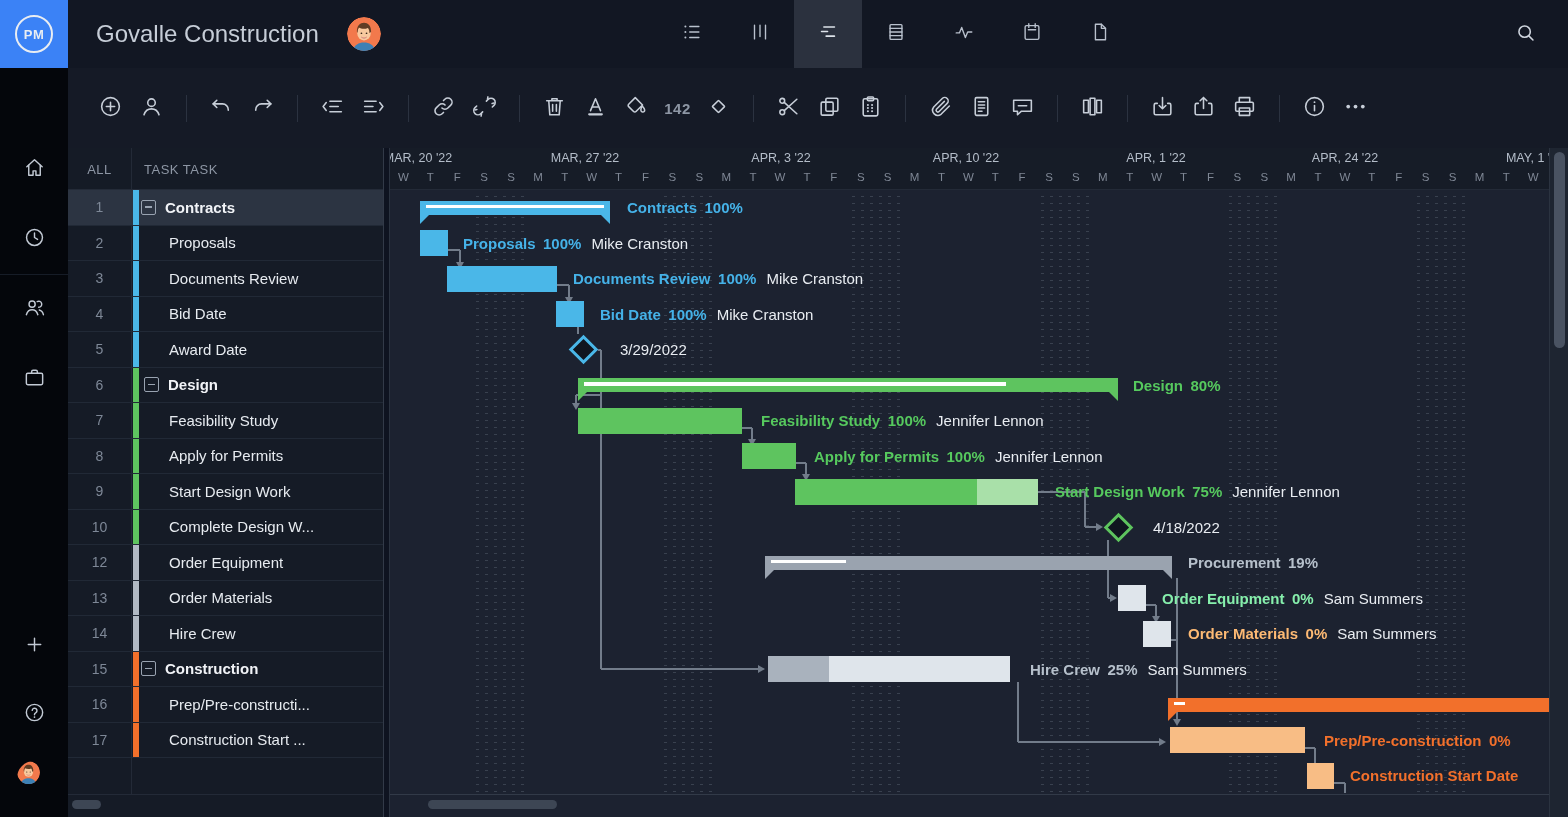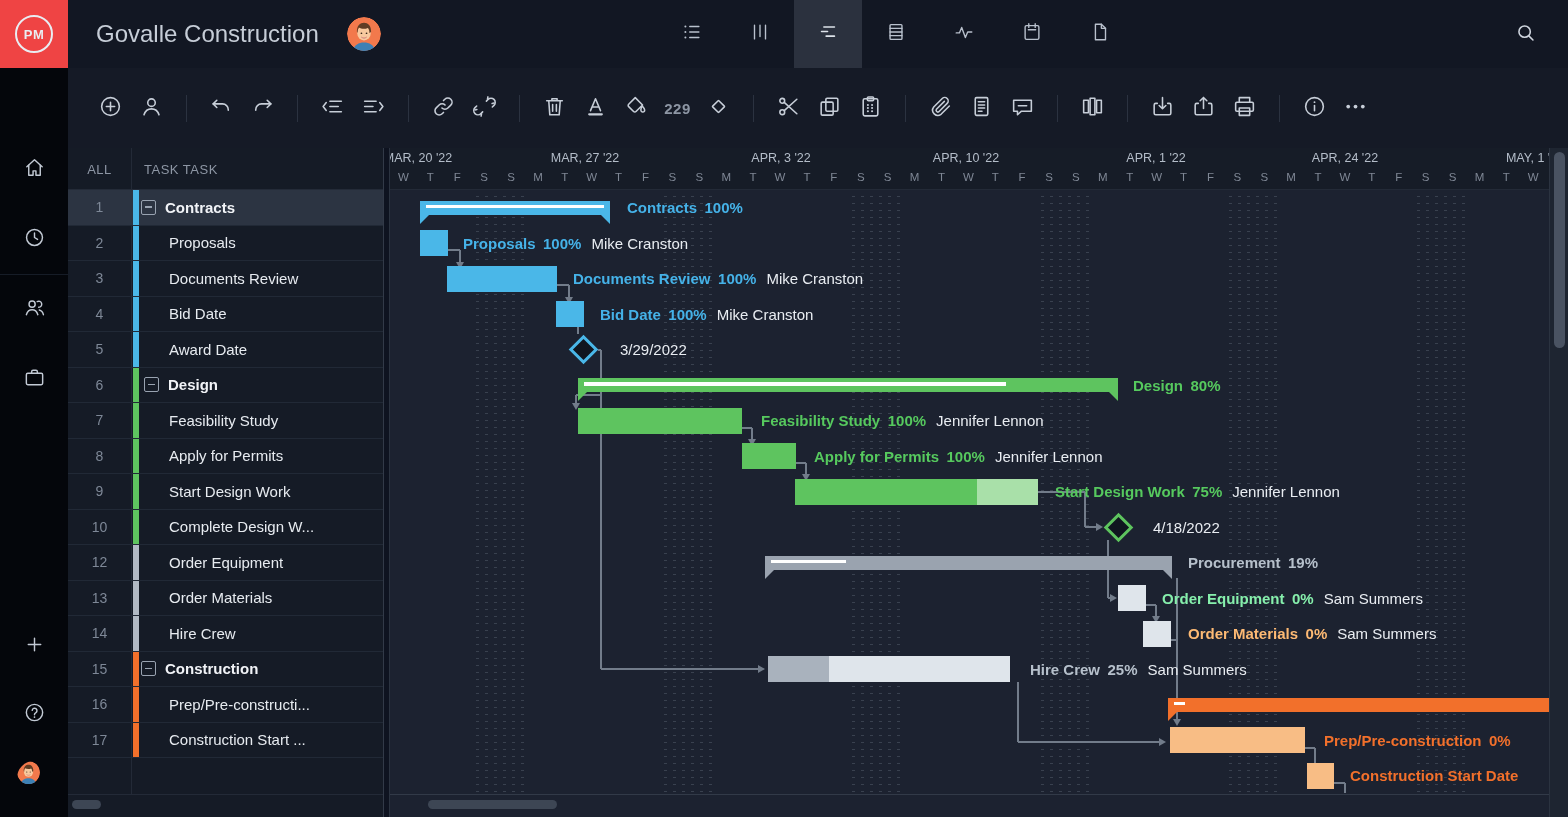--- a/index.html
+++ b/index.html
@@ -1,21 +1,21 @@
 <!DOCTYPE html>
 <html><head>
 <meta charset="utf-8">
 <style>
   * { margin:0; padding:0; box-sizing:border-box; }
   html,body { background:#0b0f17; }
   body { font-family:"Liberation Sans","DejaVu Sans",sans-serif; }
   .app { position:relative; width:1568px; height:817px; overflow:hidden; background:#10151e; }
 
   
-  .logo-block { position:absolute; left:0; top:0; width:68px; height:68px; background:#ef4444; display:flex; align-items:center; justify-content:center; }
+  .logo-block { position:absolute; left:0; top:0; width:68px; height:68px; background:#3b82f6; display:flex; align-items:center; justify-content:center; }
   .logo-circle { width:38px; height:38px; border:2px solid #e9edf2; border-radius:50%; color:#e9edf2; font-size:13px; font-weight:bold; display:flex; align-items:center; justify-content:center; letter-spacing:.5px; }
   .top-header { position:absolute; left:68px; top:0; width:1500px; height:68px; background:#121723; display:flex; align-items:center; }
   .proj-title { color:#c6cdd7; font-size:24px; margin-left:28px; white-space:nowrap; }
   .title-avatar { width:34px; height:34px; border-radius:50%; margin-left:28px; overflow:hidden; flex:none; }
   .view-tabs { position:absolute; left:590px; top:0; height:68px; display:flex; }
   .view-tab { width:68px; height:68px; display:flex; align-items:center; justify-content:center; color:#b9c1cd; cursor:pointer; }
   .view-tab.active { background:#2b313e; color:#dde2e9; }
   .view-tab svg { width:22px; height:22px; }
   .hdr-search { position:absolute; right:20px; top:0; height:68px; width:46px; display:flex; align-items:center; justify-content:center; color:#cfd5de; }
   .hdr-search svg { width:21px; height:21px; }
@@ -224,21 +224,21 @@
             <path d="M6 19.5h12" stroke-width="2.2"></path>
           </svg></div>
       </div>
       <div class="tb-btn">
         <div><svg viewBox="0 0 24 24" fill="none" stroke="currentColor" stroke-width="1.5" stroke-linecap="round" stroke-linejoin="round">
             <path d="M10.8 3.5l7 7-6.3 6.3a1.6 1.6 0 0 1-2.3 0l-4.7-4.7a1.6 1.6 0 0 1 0-2.3z"></path>
             <path d="M17.5 11.5c2.1 2.4 3.1 4.1 1.9 5.3-.8.8-2 .6-2.8-.3-.9-1.1-.4-2.7.9-5z"></path>
           </svg></div>
       </div>
       <div class="tb-btn">
-        <div class="tb-123">229</div>
+        <div class="tb-123">142</div>
       </div>
       <div class="tb-btn">
         <div><svg viewBox="0 0 24 24" fill="none" stroke="currentColor" stroke-width="1.5" stroke-linecap="round" stroke-linejoin="round">
             <rect x="7.8" y="7.8" width="8.4" height="8.4" rx="0.5" transform="rotate(45 12 12)"></rect>
           </svg></div>
       </div>
       <div class="tb-div"></div>
       <div class="tb-btn">
         <div><svg viewBox="0 0 24 24" fill="none" stroke="currentColor" stroke-width="1.5" stroke-linecap="round" stroke-linejoin="round">
             <circle cx="6" cy="6.5" r="2.3"></circle>

